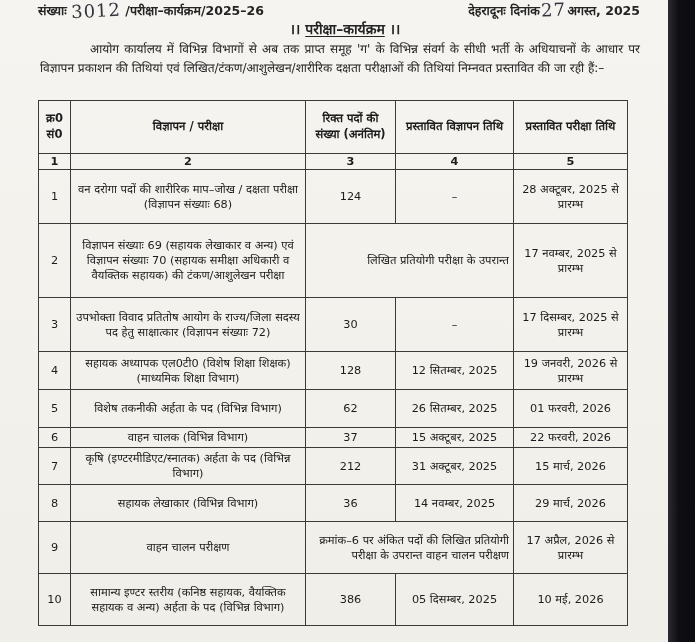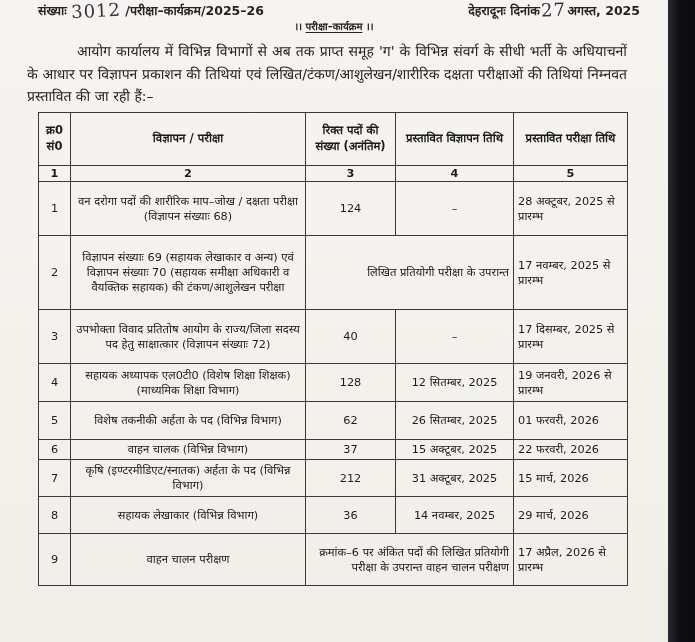--- a/index.html
+++ b/index.html
@@ -27,43 +27,43 @@
   .hand{
     display:inline-block;
     font-size:18px;line-height:12px;font-weight:normal;
     transform:rotate(-3deg) translateY(2px);
     letter-spacing:1px;color:#33333d;
     font-family:"DejaVu Serif","Liberation Serif",serif;
   }
   .hand.day{margin:0 -3px;transform:rotate(-2deg) translateY(1px);}
   .doc-title{
     position:absolute;left:0;top:19px;width:668px;
-    text-align:center;font-size:10px;font-weight:bold;color:#242424;
+    text-align:center;font-size:14px;font-weight:bold;color:#242424;padding-left:11px;
   }
   .doc-title .underl{text-decoration:underline;text-underline-offset:2px;}
   .intro{
-    position:absolute;left:27px;top:40px;width:600px;
-    font-size:14px;line-height:1.62;text-align:justify;
+    position:absolute;left:40px;top:40px;width:600px;
+    font-size:12px;line-height:1.62;text-align:justify;
     text-indent:50px;color:#242424;font-weight:500;
   }
   
   table.sched{
-    position:absolute;left:38px;top:112px;
+    position:absolute;left:38px;top:100px;
     border-collapse:collapse;table-layout:fixed;width:589px;
     font-size:11.3px;color:#1c1c1c;font-weight:500;
   }
   table.sched td,table.sched th{
     border:1.6px solid #3a3a3a;
     padding:1px 4px;vertical-align:middle;
     line-height:1.35;overflow:hidden;
   }
   th{font-weight:bold;text-align:center;font-size:11.5px;}
   td.c{text-align:center;}
   td.name{text-align:center;padding-left:6px;}
-  td.exam{text-align:left;padding-left:7px;margin-left:16px;}
+  td.exam{text-align:center;padding-left:7px;margin-left:16px;}
   tr.numrow td{height:15px;text-align:center;font-weight:bold;padding:0;}
   col.c1{width:32px;}col.c2{width:235px;}col.c3{width:90px;}
   col.c4{width:118px;}col.c5{width:114px;}
   tr.hrow th{height:50px;}
   tr.r1 td{height:51px;}  tr.r2 td{height:71px;}
   tr.r3 td{height:51px;}  tr.r4 td{height:35px;}
   tr.r5 td{height:35px;}  tr.r6 td{height:17px;}
   tr.r7 td{height:34px;}  tr.r8 td{height:34px;}
   tr.r9 td{height:49px;}  tr.r10 td{height:49px;}
   td.merged{text-align:right;}
@@ -130,21 +130,21 @@
       <tr class="r2">
         <td class="c">2</td>
         <td class="name">विज्ञापन संख्याः 69 (सहायक लेखाकार व अन्य) एवं विज्ञापन संख्याः 70 (सहायक समीक्षा अधिकारी व वैयक्तिक सहायक) की टंकण/आशुलेखन परीक्षा</td>
         <td class="merged" colspan="2">लिखित प्रतियोगी परीक्षा के उपरान्त</td>
         <td class="exam">17 नवम्बर, 2025 से प्रारम्भ</td>
       </tr>
 
       <tr class="r3">
         <td class="c">3</td>
         <td class="name">उपभोक्ता विवाद प्रतितोष आयोग के राज्य/जिला सदस्य पद हेतु साक्षात्कार (विज्ञापन संख्याः 72)</td>
-        <td class="c">40</td>
+        <td class="c">30</td>
         <td class="c">–</td>
         <td class="exam">17 दिसम्बर, 2025 से प्रारम्भ</td>
       </tr>
 
       <tr class="r4">
         <td class="c">4</td>
         <td class="name">सहायक अध्यापक एल0टी0 (विशेष शिक्षा शिक्षक) (माध्यमिक शिक्षा विभाग)</td>
         <td class="c">128</td>
         <td class="c">12 सितम्बर, 2025</td>
         <td class="exam">19 जनवरी, 2026 से प्रारम्भ</td>
@@ -182,18 +182,25 @@
         <td class="exam">29 मार्च, 2026</td>
       </tr>
 
       <tr class="r9">
         <td class="c">9</td>
         <td class="name">वाहन चालन परीक्षण</td>
         <td class="merged" colspan="2">क्रमांक–6 पर अंकित पदों की लिखित प्रतियोगी परीक्षा के उपरान्त वाहन चालन परीक्षण</td>
         <td class="exam">17 अप्रैल, 2026 से प्रारम्भ</td>
       </tr>
 
+      <tr class="r10">
+        <td class="c">10</td>
+        <td class="name">सामान्य इण्टर स्तरीय (कनिष्ठ सहायक, वैयक्तिक सहायक व अन्य) अर्हता के पद (विभिन्न विभाग)</td>
+        <td class="c">386</td>
+        <td class="c">05 दिसम्बर, 2025</td>
+        <td class="exam">10 मई, 2026</td>
+      </tr>
     </tbody>
       </table>
   </div>
 
   <div class="scan-strip"></div>
 </div>
 
 </body></html>

